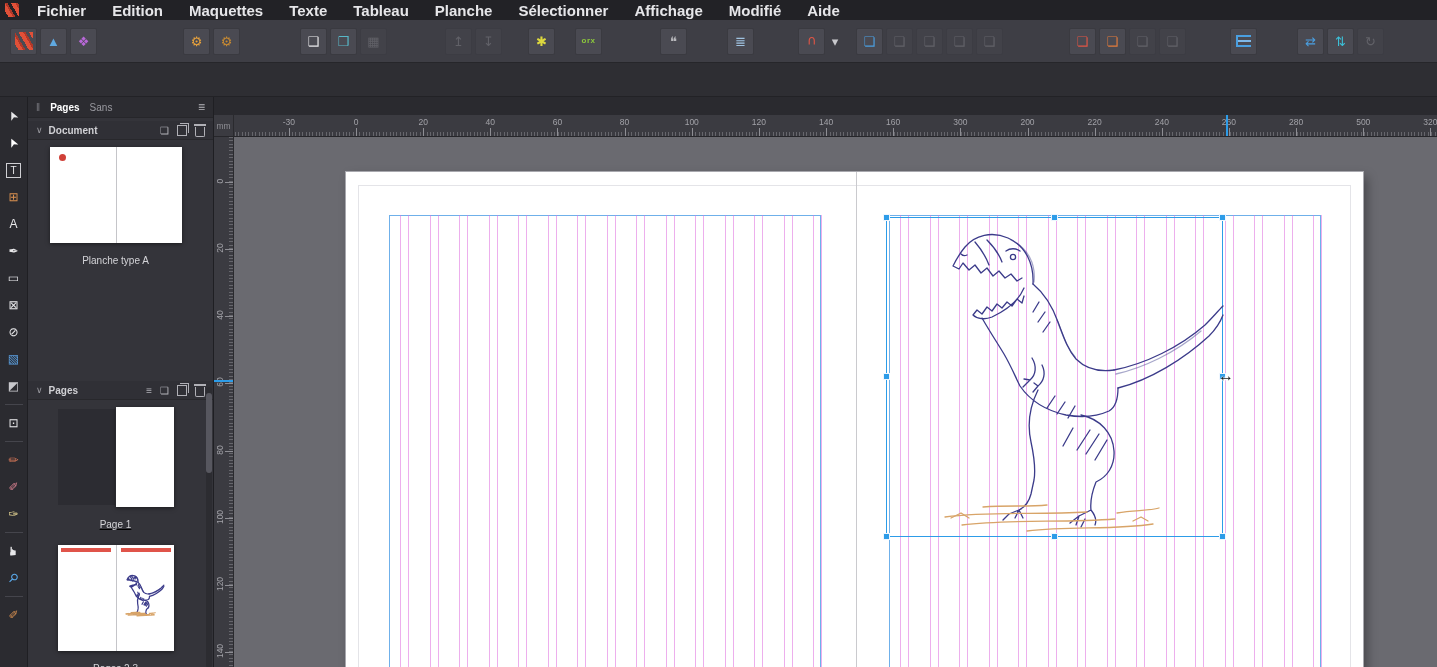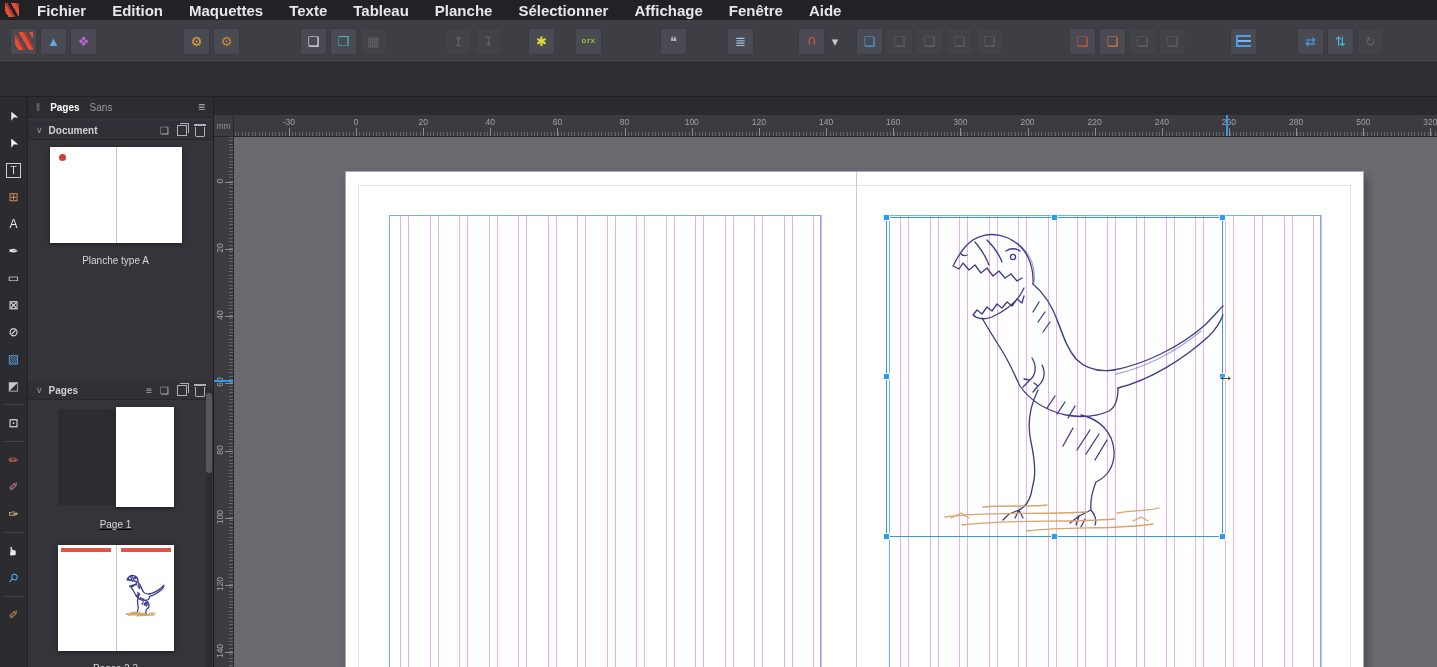--- a/index.html
+++ b/index.html
@@ -158,21 +158,21 @@
     <span class="applogo i-publisher"></span>
     <nav id="menu-items">
         <span class="menu-item">Fichier</span>
         <span class="menu-item">Edition</span>
         <span class="menu-item">Maquettes</span>
         <span class="menu-item">Texte</span>
         <span class="menu-item">Tableau</span>
         <span class="menu-item">Planche</span>
         <span class="menu-item">Sélectionner</span>
         <span class="menu-item">Affichage</span>
-        <span class="menu-item">Fenêtre</span>
+        <span class="menu-item">Modifié</span>
         <span class="menu-item">Aide</span>
       </nav>
   </header>
 
   <div class="toolbar" id="toolbar">
       <div class="tgroup" style="margin-left: 4px;">
         <div class="tbtn">
           <span class="glyph i-publisher"></span>
         </div>
         <div class="tbtn">

